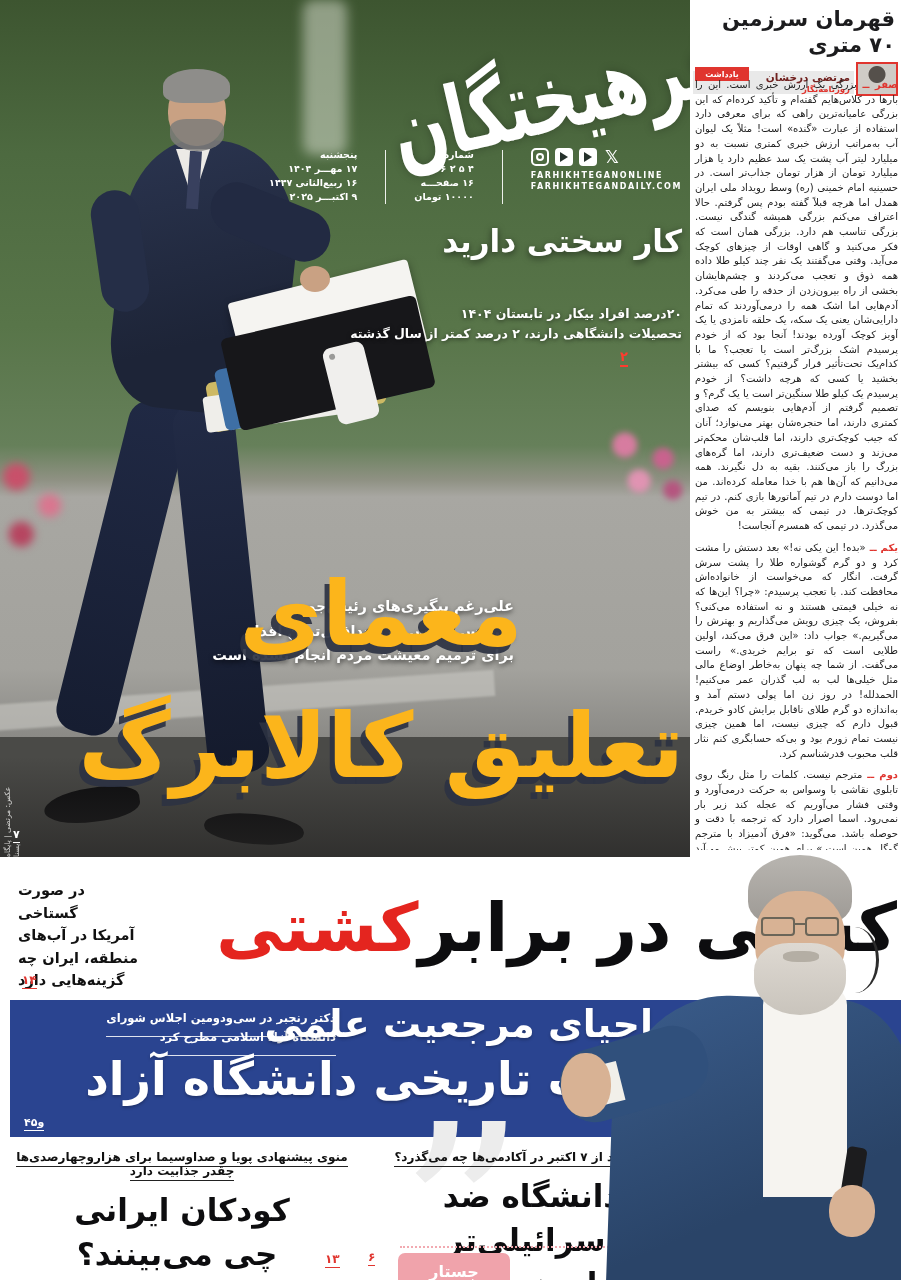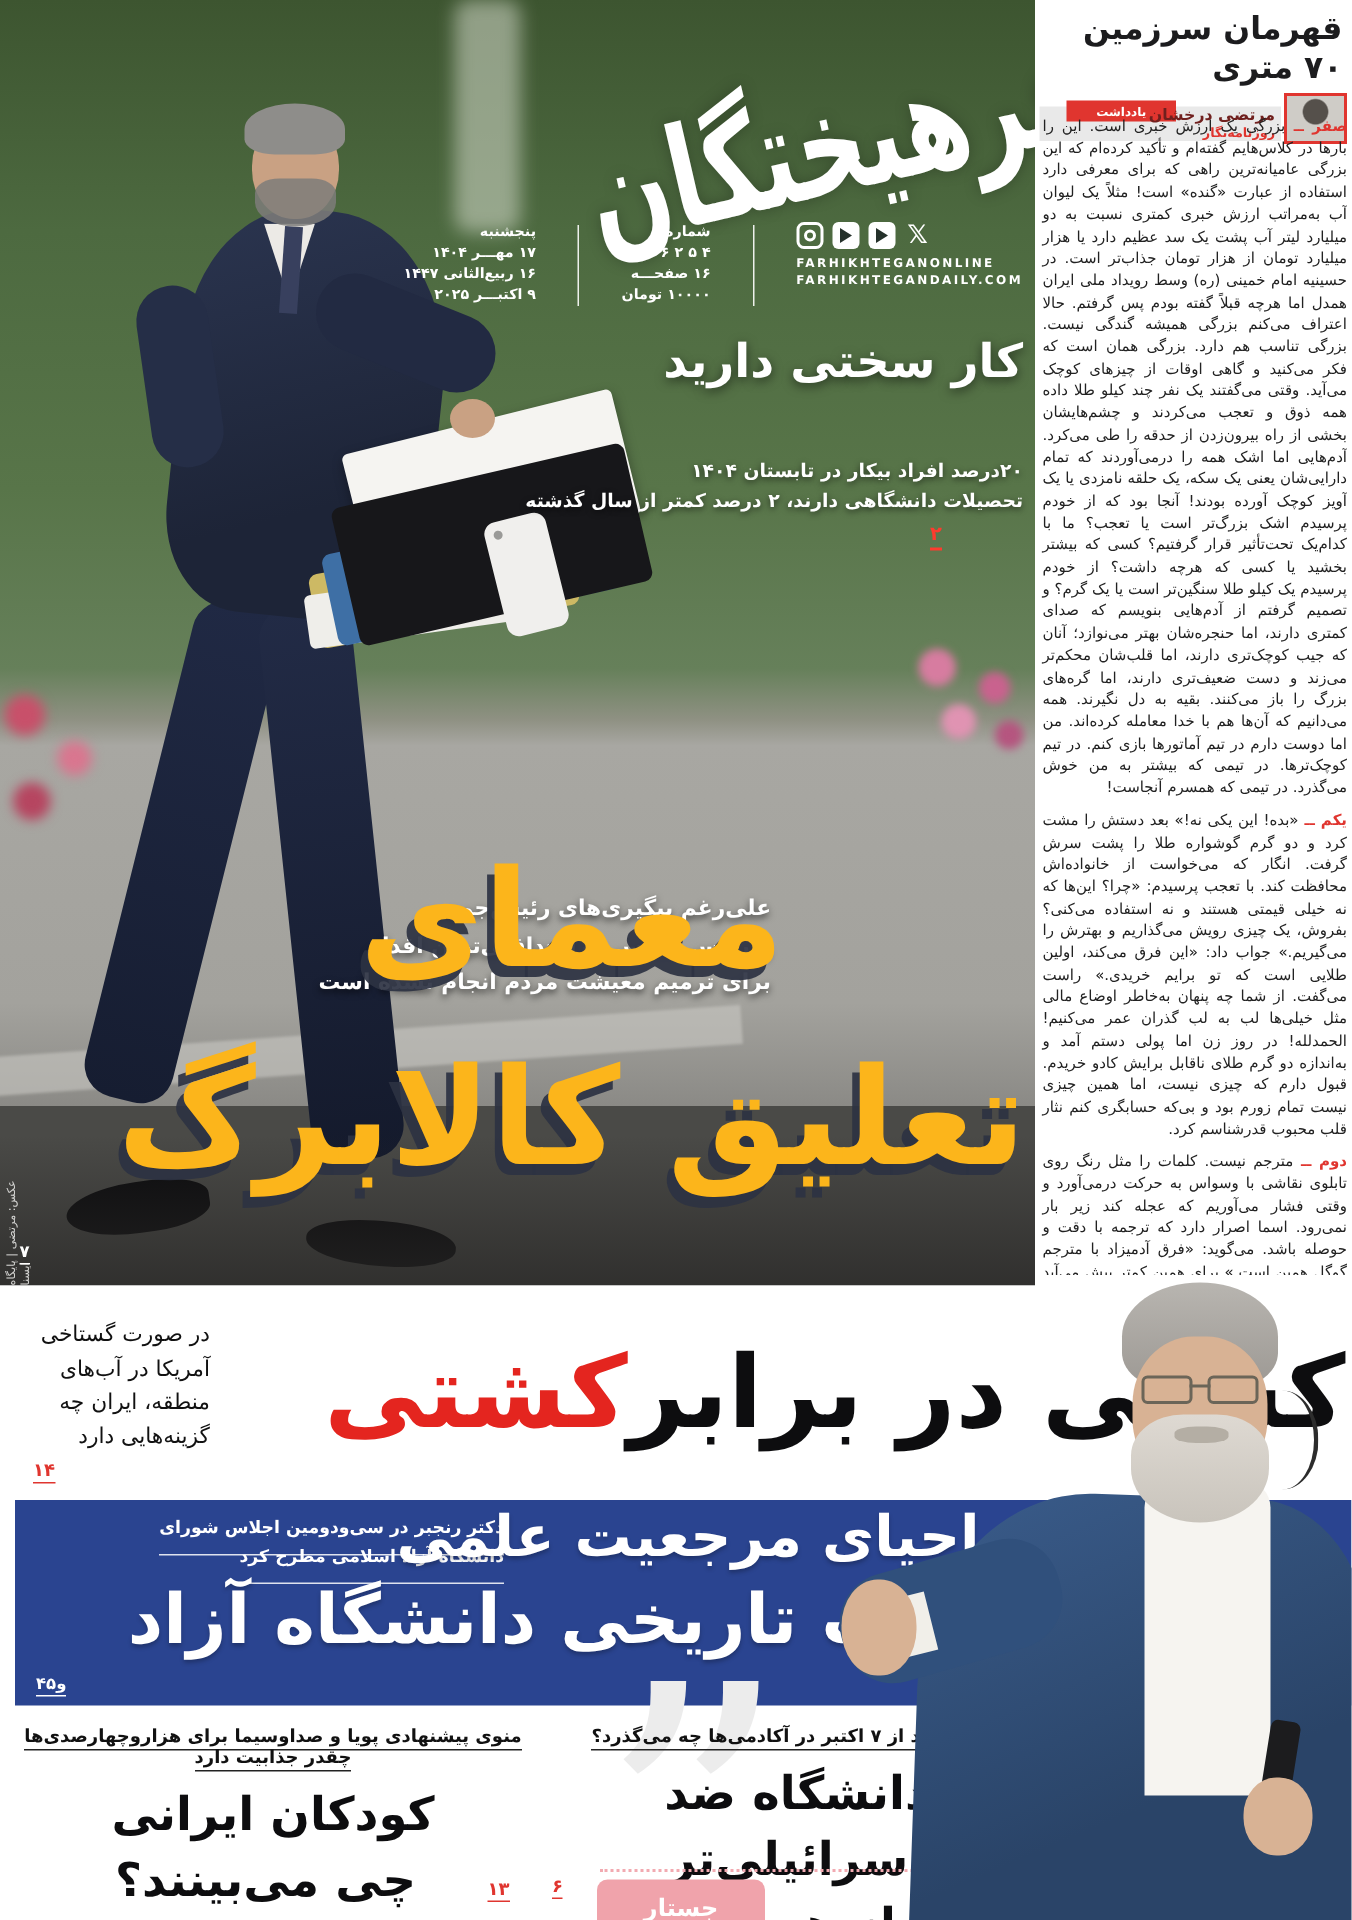--- a/index.html
+++ b/index.html
@@ -82,35 +82,35 @@
     font-size:90px;line-height:132px;white-space:nowrap;
     text-shadow:-5px 7px 0 rgba(44,50,66,.92)}
   #photo-credit{left:3px;top:772px;color:#e4e4e2;font-size:7.5px;writing-mode:vertical-rl;transform:rotate(180deg);opacity:.9}
   #photo-page{left:13px;top:828px;color:#fff;font-size:11px;font-weight:bold;border-bottom:1px solid #fff;padding-bottom:1px}
 
   
   #right-col{left:693px;top:0;width:205px;height:857px;direction:rtl}
   #col-title{font-size:21px;font-weight:900;text-align:right;padding:6px 3px 0 0;line-height:26px}
   #byline{position:relative;height:36px;margin-top:4px}
   .by-bar{position:absolute;left:0;right:44px;top:9px;height:23px;background:#e9e9e9}
-  .by-tag{position:absolute;left:18px;top:5px;width:73px;height:14px;background:var(--red);color:#fff;font-size:8px;
+  .by-tag{position:absolute;left:2px;top:5px;width:54px;height:14px;background:var(--red);color:#fff;font-size:8px;
     display:flex;align-items:center;justify-content:center;font-weight:bold}
   .by-photo{position:absolute;right:0;top:0;width:42px;height:34px;background:var(--red);padding:2px}
   .by-photo i{display:block;width:100%;height:100%;background:radial-gradient(circle at 50% 35%,#55504b 0 8px,#cfccc7 9px);}
   .by-name{position:absolute;right:48px;top:9px;font-size:10.5px;font-weight:bold;color:#70201e;text-align:right}
   .by-role{position:absolute;right:48px;top:22px;font-size:8.5px;color:var(--red);font-weight:bold}
   #article-body{position:absolute;left:0;top:78px;width:205px;height:772px;overflow:hidden;
     font-size:10px;line-height:14.7px;text-align:justify;color:#222;padding-left:2px}
   #article-body p{margin-bottom:7px}
   .lead{color:var(--red);font-weight:bold}
   .lead:not(:empty)::after{content:" ــ  "}
 
   
   #ship-band{left:0;top:857px;width:901px;height:148px;background:#fff}
-  #ship-side{left:18px;top:22px;width:122px;text-align:right;direction:rtl;font-size:14.5px;font-weight:400;line-height:22.5px;color:#111}
+  #ship-side{left:18px;top:22px;width:122px;text-align:left;direction:rtl;font-size:14.5px;font-weight:700;line-height:22.5px;color:#111}
   #ship-side-page{left:22px;top:116px;color:var(--red);font-size:12px;font-weight:bold;border-bottom:1.5px solid var(--red);padding-bottom:1px}
   #ship-head{right:4px;top:-4px;direction:rtl;white-space:nowrap;font-size:67px;font-weight:900;line-height:150px;color:#0d0d0f}
   #ship-head .red{color:#e4251f}
 
   
   #blue-box{left:10px;top:1000px;width:891px;height:137px;background:var(--blue)}
   #blue-kicker{left:14px;top:9px;width:312px;text-align:right;direction:rtl;color:#fff;font-size:11.5px;font-weight:bold;line-height:19px}
   #blue-kicker span{border-bottom:1px solid rgba(255,255,255,.85);padding-bottom:11px}
   .blue-h1{position:absolute;right:248px;top:2px;color:#fff;font-weight:900;font-size:38px;direction:rtl;white-space:nowrap;text-shadow:0 2px 3px rgba(0,0,0,.25)}
   .blue-h2{position:absolute;right:158px;top:52px;color:#fff;font-weight:900;font-size:46px;direction:rtl;white-space:nowrap;text-shadow:0 2px 3px rgba(0,0,0,.25)}

